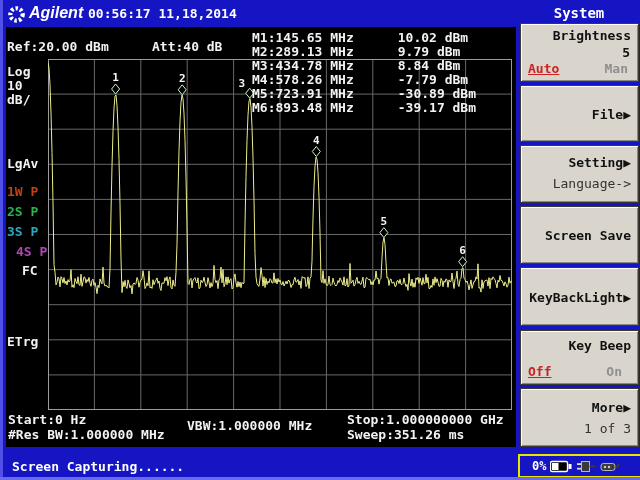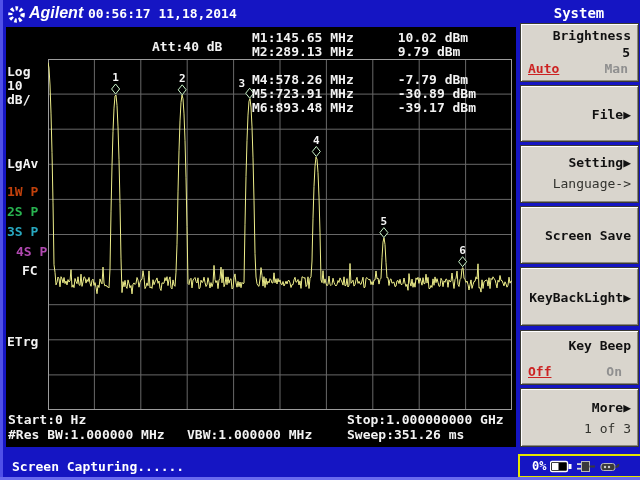--- a/index.html
+++ b/index.html
@@ -92,29 +92,34 @@
         <path class="mk" d="M201.7 29.2 L205.7 34.2 L201.7 39.2 L197.7 34.2 Z"></path>
         <text class="mklbl" x="193.7" y="28.2">3</text>
         <path class="mk" d="M268.3 87.5 L272.3 92.5 L268.3 97.5 L264.3 92.5 Z"></path>
         <text class="mklbl" x="268.3" y="84.5">4</text>
         <path class="mk" d="M335.9 168.6 L339.9 173.6 L335.9 178.6 L331.9 173.6 Z"></path>
         <text class="mklbl" x="335.9" y="165.6">5</text>
         <path class="mk" d="M414.6 197.7 L418.6 202.7 L414.6 207.7 L410.6 202.7 Z"></path>
         <text class="mklbl" x="414.6" y="194.7">6</text>
       </svg>
 
+    <div class="lbl" style="left:1px;top:13px">Ref:20.00 dBm</div>
     <div class="lbl" style="left:146px;top:13px">Att:40 dB</div>
 
     <div class="mrow" style="top:3px">
         <span>M1:145.65 MHz</span>
         <span>10.02 dBm</span>
       </div>
     <div class="mrow" style="top:17px">
         <span>M2:289.13 MHz</span>
         <span>9.79 dBm</span>
+      </div>
+    <div class="mrow" style="top:31px">
+        <span>M3:434.78 MHz</span>
+        <span>8.84 dBm</span>
       </div>
     <div class="mrow" style="top:45px">
         <span>M4:578.26 MHz</span>
         <span>-7.79 dBm</span>
       </div>
     <div class="mrow" style="top:59px">
         <span>M5:723.91 MHz</span>
         <span>-30.89 dBm</span>
       </div>
     <div class="mrow" style="top:73px">
@@ -130,21 +135,21 @@
     <div class="lbl" style="left: 1px; top: 158px; color: #c2410c;">1W P</div>
     <div class="lbl" style="left: 1px; top: 178px; color: rgb(40, 180, 80);">2S P</div>
     <div class="lbl" style="left: 1px; top: 198px; color: rgb(40, 168, 192);">3S P</div>
     <div class="lbl" style="left: 1px; top: 218px; color: rgb(176, 72, 176); padding-left: 9px;">4S P</div>
     <div class="lbl" style="left:16px;top:237px">FC</div>
     <div class="lbl" style="left:1px;top:308px">ETrg</div>
 
     <div class="lbl" style="left:2px;top:386px">Start:0 Hz</div>
     <div class="lbl" style="left:341px;top:386px">Stop:1.000000000 GHz</div>
     <div class="lbl" style="left:2px;top:401px">#Res BW:1.000000 MHz</div>
-    <div class="lbl" style="left:181px;top:401px">VBW:1.000000 MHz</div>
+    <div class="lbl" style="left:181px;top:392px">VBW:1.000000 MHz</div>
     <div class="lbl" style="left:341px;top:401px">Sweep:351.26 ms</div>
   </div>
 
   <div class="softkey" style="top:23px;height:57px">
     <div class="sk-label" style="top:4px">Brightness</div>
     <div class="sk-value">5</div>
     <div class="sk-toggle">
       <span class="sk-active">Auto</span>
       <span class="sk-inactive">Man</span>
     </div>

